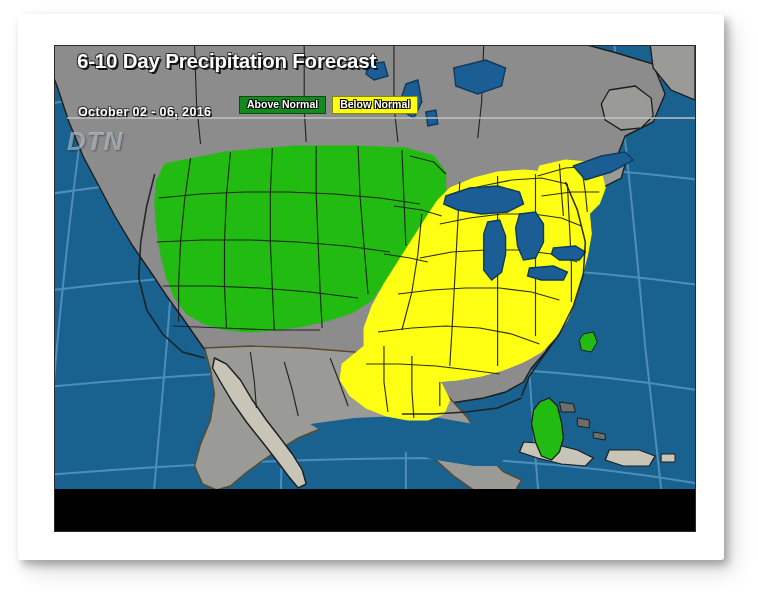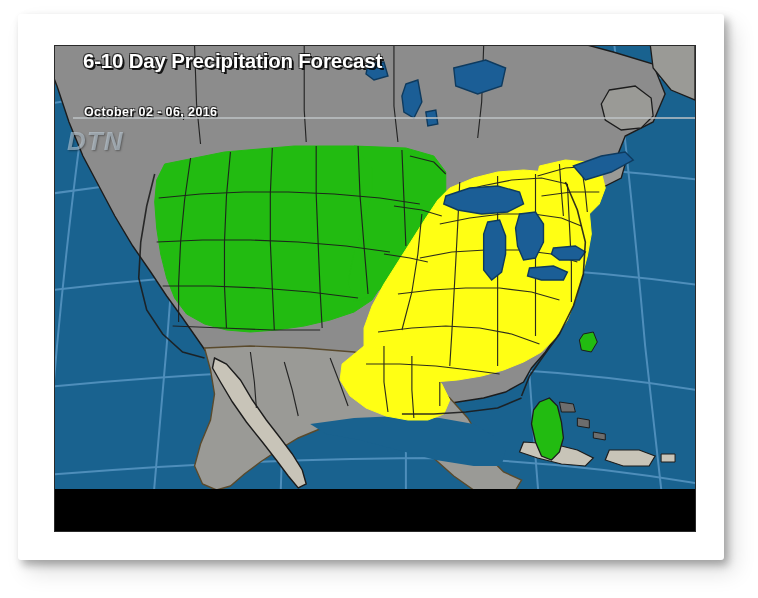--- a/index.html
+++ b/index.html
@@ -30,21 +30,21 @@
     background:#19628f;
     overflow:hidden;
   }
   #map-svg{display:block;width:100%;height:100%;}
   
   #map-bottom-band{
     position:absolute;left:0;bottom:0;width:100%;height:42px;background:#000;
   }
   
   #header-band{
-    position:absolute;left:18px;top:0;width:100%;height:68px;
+    position:absolute;left:12px;top:0;width:100%;height:68px;
     pointer-events:none;
   }
   #header-rule{
     position:absolute;left:0;top:71px;width:100%;height:2px;
     background:rgba(190,195,198,0.75);
   }
   .title-text{
     position:absolute;left:10px;top:3px;
     font-size:20.5px;font-weight:bold;color:#ffffff;
     letter-spacing:-0.2px;
@@ -250,17 +250,21 @@
       </svg>
 
       <div id="dtn-watermark">DTN</div>
 
       <div id="header-band">
         <div class="title-text">6-10 Day Precipitation Forecast</div>
         <div class="subtitle-text">October 02 - 06, 2016</div>
         <div id="header-rule"></div>
       </div>
 
+      <div id="legend">
+        <span class="legend-chip legend-above">Above Normal</span>
+        <span class="legend-chip legend-below">Below Normal</span>
+      </div>
     </div>
 
     <div id="map-bottom-band"></div>
   </div>
 </div>
 
 </body></html>

